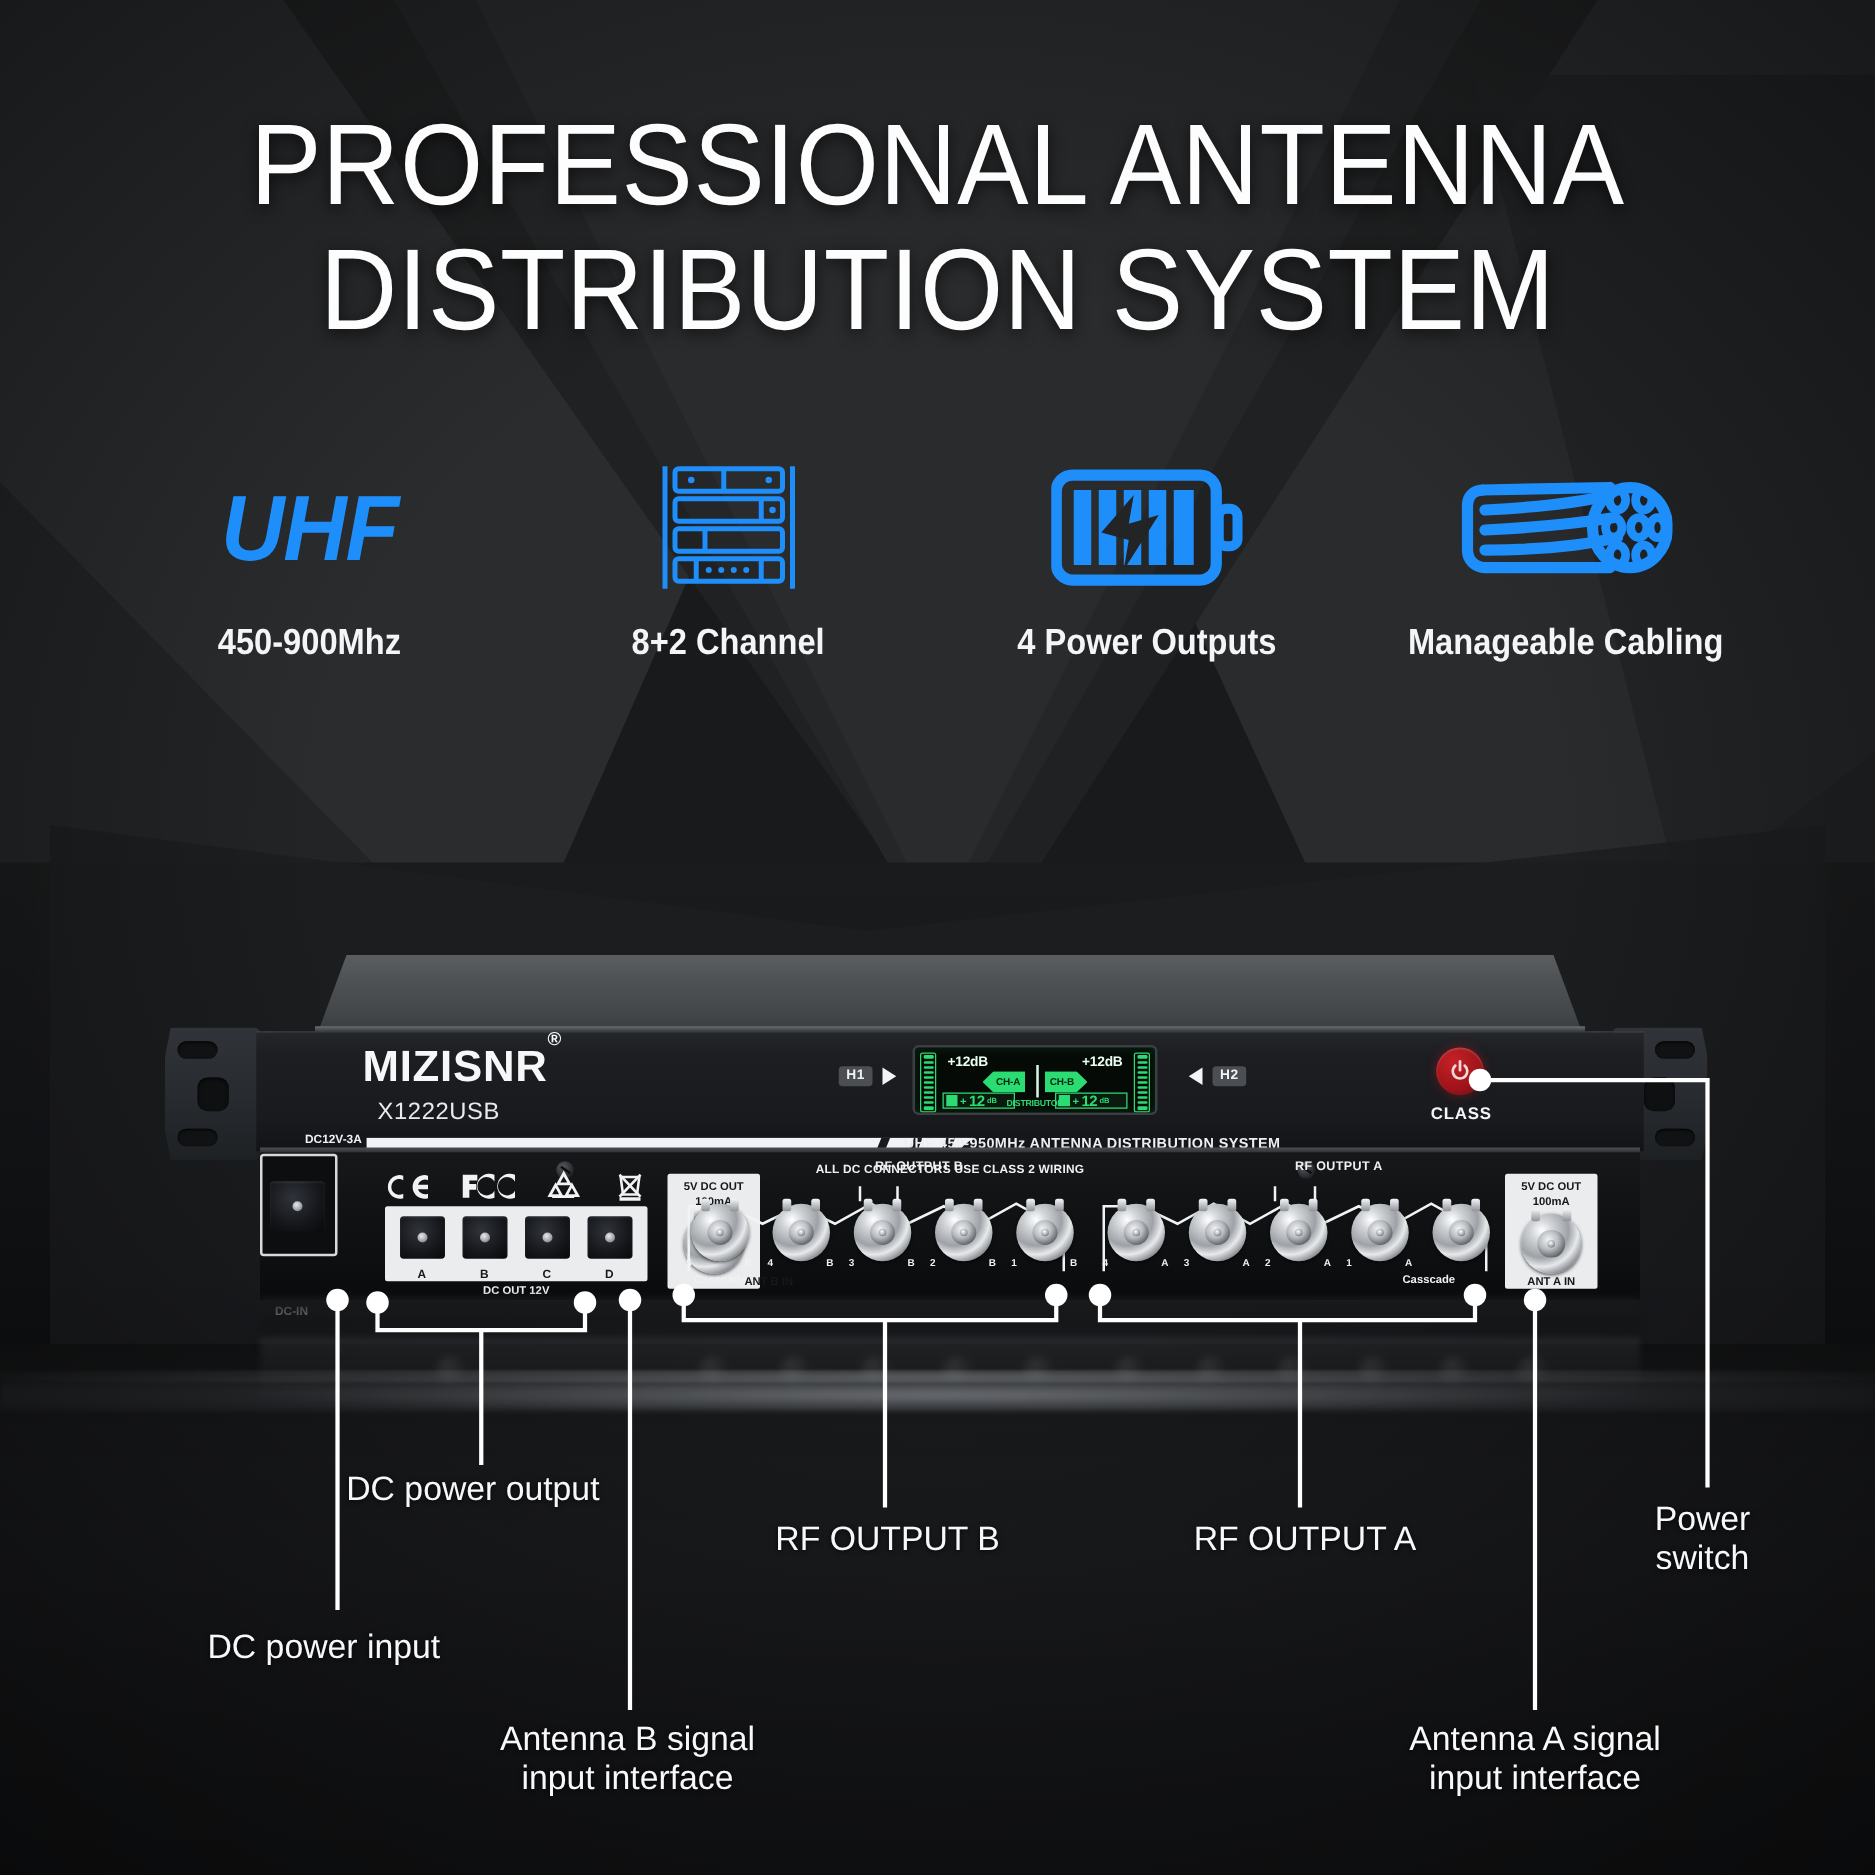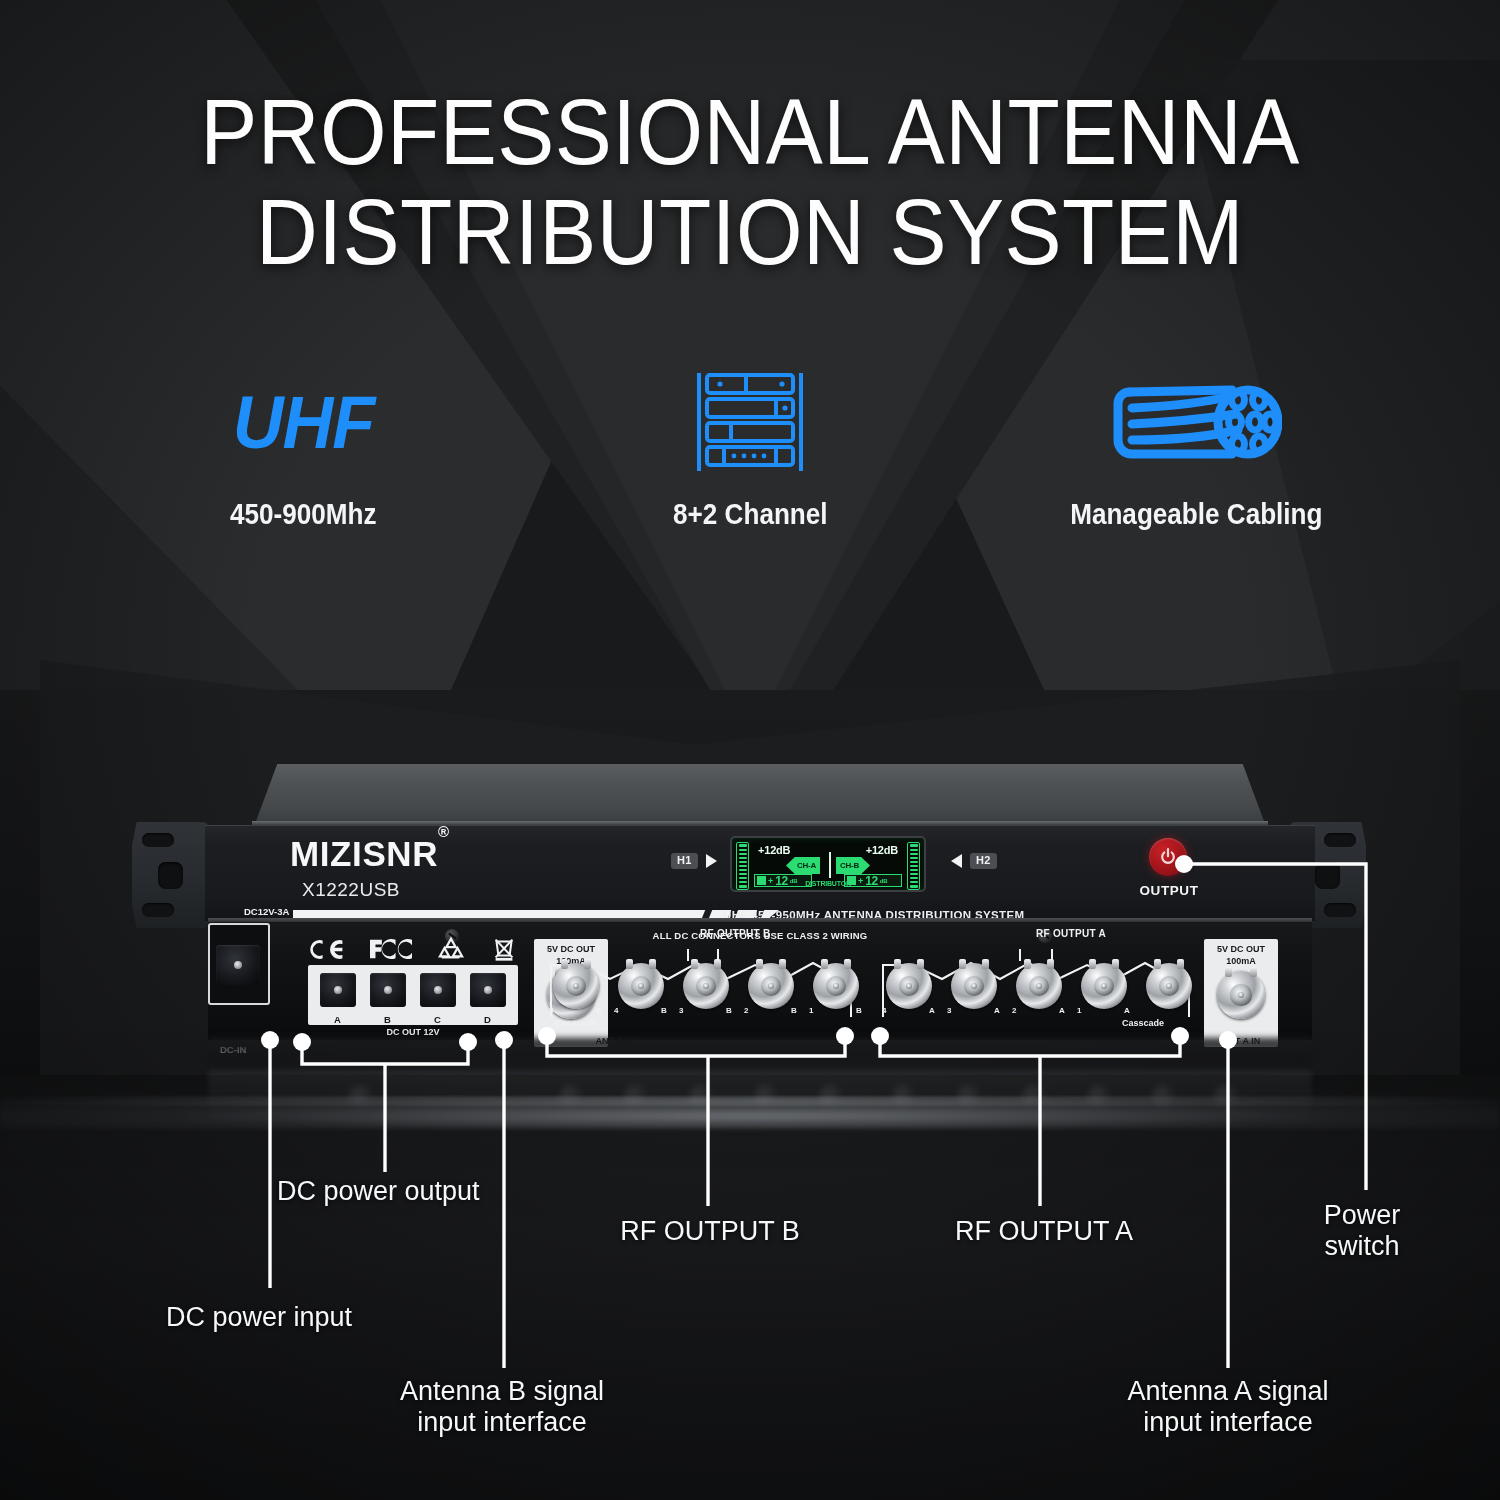--- a/index.html
+++ b/index.html
@@ -301,21 +301,21 @@
     width:8px; height:8px; border-radius:50%;
     background:radial-gradient(circle at 40% 35%, #e9eaec, #8e9296 70%, #4a4d50);
   }
 
   .dcout-panel{
     left:100px; top:42px; width:210px; height:60px;
     border-radius:2px;
   }
 
   .bnc-panel{
-    top:16px; width:74px; height:108px; background:#ebecee; border-radius:2px;
+    top:16px; width:74px; height:92px; background:#ebecee; border-radius:2px;
   }
   .bnc{
     position:absolute; border-radius:50%;
     background:
       radial-gradient(circle at 34% 28%, #ffffff 0%, #d3d6d9 18%, #9ea2a6 46%, #e7e9eb 62%, #70747a 82%, #3c4044 100%);
     box-shadow:0 1px 3px rgba(0,0,0,.7);
     display:flex; align-items:center; justify-content:center;
   }
   .bnc .inner{
     width:44%; height:44%; border-radius:50%;
@@ -406,20 +406,37 @@
           <line x1="86" y1="79" x2="86" y2="97"></line>
           <circle cx="44" cy="88" r="2.4" fill="#1e8efb" stroke="none"></circle>
           <circle cx="54" cy="88" r="2.4" fill="#1e8efb" stroke="none"></circle>
           <circle cx="64" cy="88" r="2.4" fill="#1e8efb" stroke="none"></circle>
           <circle cx="74" cy="88" r="2.4" fill="#1e8efb" stroke="none"></circle>
         </svg>
       </div>
       <div class="feat-label">8+2 Channel</div>
     </div>
 
+    <div class="feat">
+      <div class="feat-ico">
+        <svg width="154" height="96" viewBox="0 0 154 96" fill="none">
+          <rect x="4" y="6" width="128" height="84" rx="13" stroke="#1e8efb" stroke-width="9"></rect>
+          <rect x="134" y="33" width="15" height="30" rx="6" stroke="#1e8efb" stroke-width="8"></rect>
+          <g fill="#1e8efb">
+            <rect x="18" y="18" width="14" height="60"></rect>
+            <rect x="38" y="18" width="14" height="60"></rect>
+            <rect x="58" y="18" width="14" height="60"></rect>
+            <rect x="78" y="18" width="14" height="60"></rect>
+            <rect x="98" y="18" width="16" height="60"></rect>
+          </g>
+          <path d="M40 52 L66 22 L62 45 L86 38 L58 82 L62 58 Z" fill="#222426"></path>
+        </svg>
+      </div>
+      <div class="feat-label">4 Power Outputs</div>
+    </div>
 
     <div class="feat">
       <div class="feat-ico">
         <svg width="170" height="96" viewBox="0 0 170 96" fill="none" stroke="#1e8efb" stroke-width="9" stroke-linejoin="round" stroke-linecap="round">
           <path d="M18 18 C10 18 6 24 6 30 L6 66 C6 74 12 80 20 80 L120 80"></path>
           <path d="M18 18 L120 16"></path>
           <ellipse cx="136" cy="48" rx="30" ry="32"></ellipse>
           <path d="M20 34 C60 32 96 28 120 22"></path>
           <path d="M20 50 C62 48 98 44 124 40"></path>
           <path d="M20 66 C62 66 100 62 126 56"></path>
@@ -525,21 +542,21 @@
         </div>
         <span class="lcd-dist">DISTRIBUTOR</span>
       </div>
 
       <div class="pwr-btn">
         <svg width="20" height="20" viewBox="0 0 24 24" fill="none" stroke="#f4d9da" stroke-width="2.6" stroke-linecap="round">
           <path d="M7.5 6.6 A7 7 0 1 0 16.5 6.6"></path>
           <line x1="12" y1="2.6" x2="12" y2="11"></line>
         </svg>
       </div>
-      <div class="pwr-label">OUTPUT</div>
+      <div class="pwr-label">CLASS</div>
     </div>
 
     <div class="rear-top-rail"></div>
     <div class="rear">
 
       <span class="screw" style="left:237px; top:6px;"></span>
       <span class="screw" style="left:830px; top:6px;"></span>
 
       <div class="dcin-box">
         <span class="tiny" style="left:4px; top:-16px; font-size:9.5px;margin-left:32px;">DC12V-3A</span>

